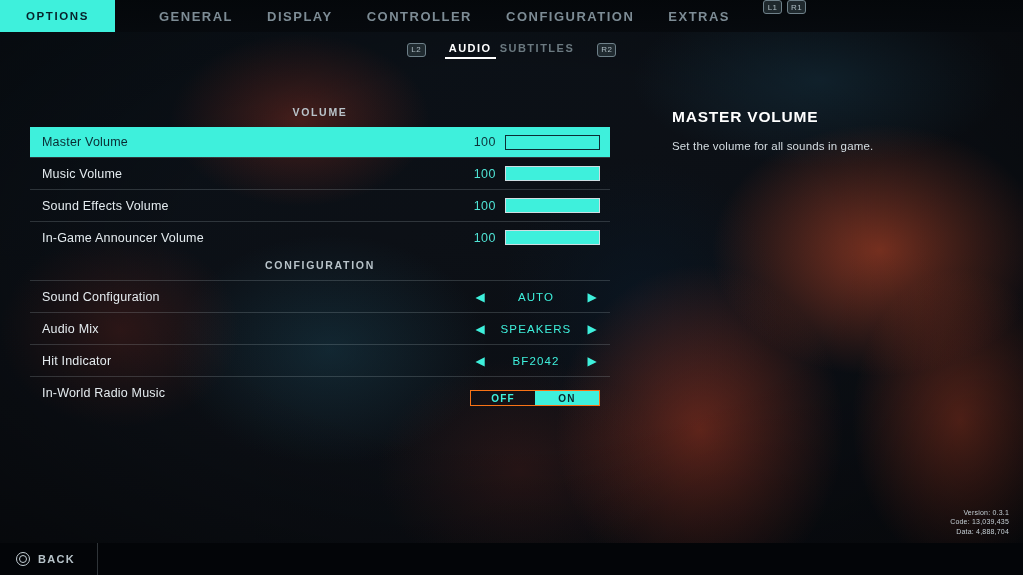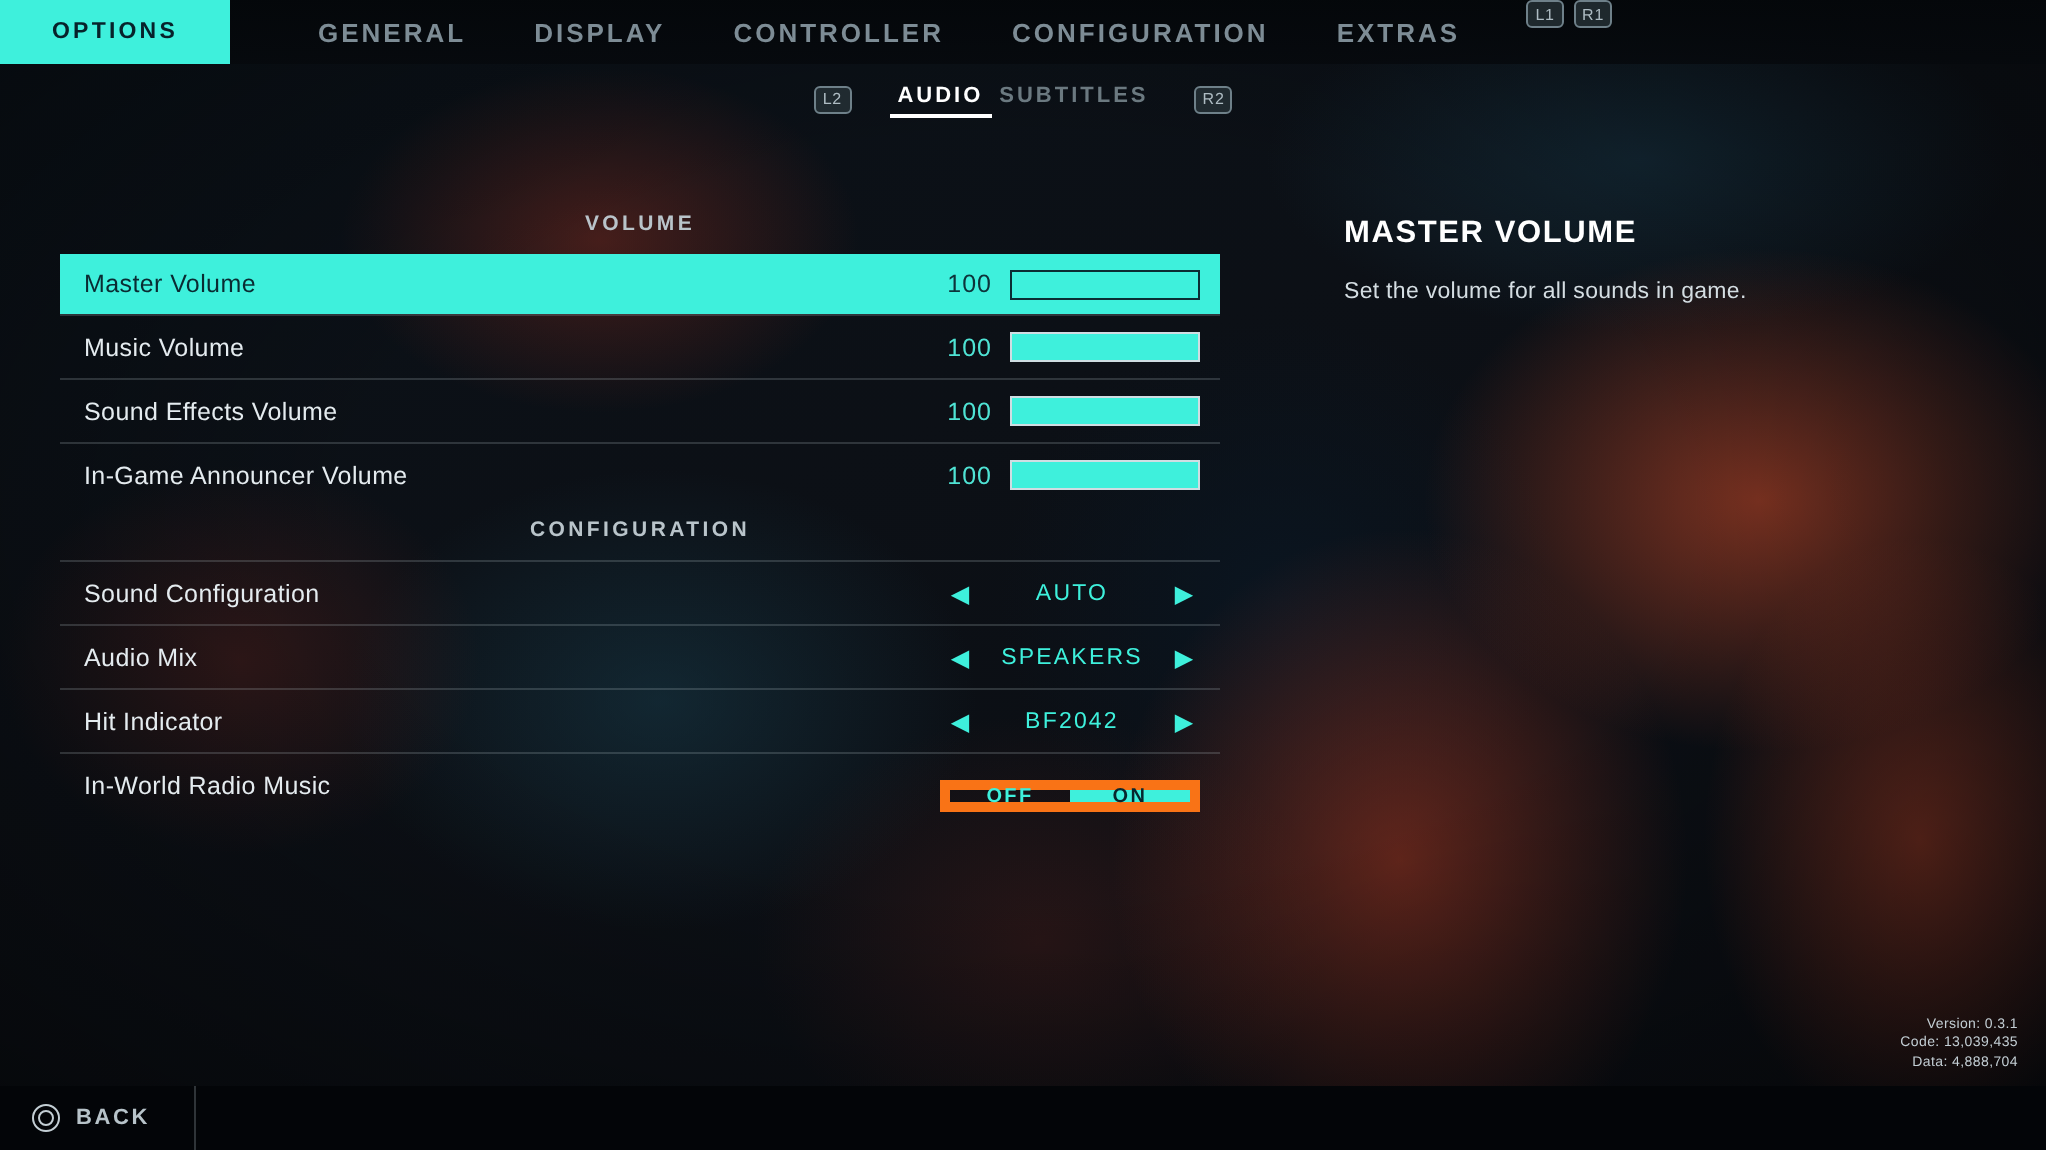--- a/index.html
+++ b/index.html
@@ -124,21 +124,21 @@
     width:16px; text-align:center; color:#3ef0dc; font-size:12px; line-height:1;
   }
   .sel-val {
     width:96px; text-align:center; font-size:11.5px; font-weight:normal;
     letter-spacing:1.1px; color:#3ef0dc;
   }
 
   
   .toggle {
     display:flex; width:130px; height:16px;
-    border:5px solid #f97316;
+    border:1px solid #f97316;
     margin-top:11px;
   }
   .toggle .opt {
     flex:1; display:flex; align-items:center; justify-content:center;
     font-size:10px; font-weight:bold; letter-spacing:1.2px;
     color:#3ef0dc;
   }
   .toggle .opt.on { background:#3ef0dc; color:#07272e; }
 
   

